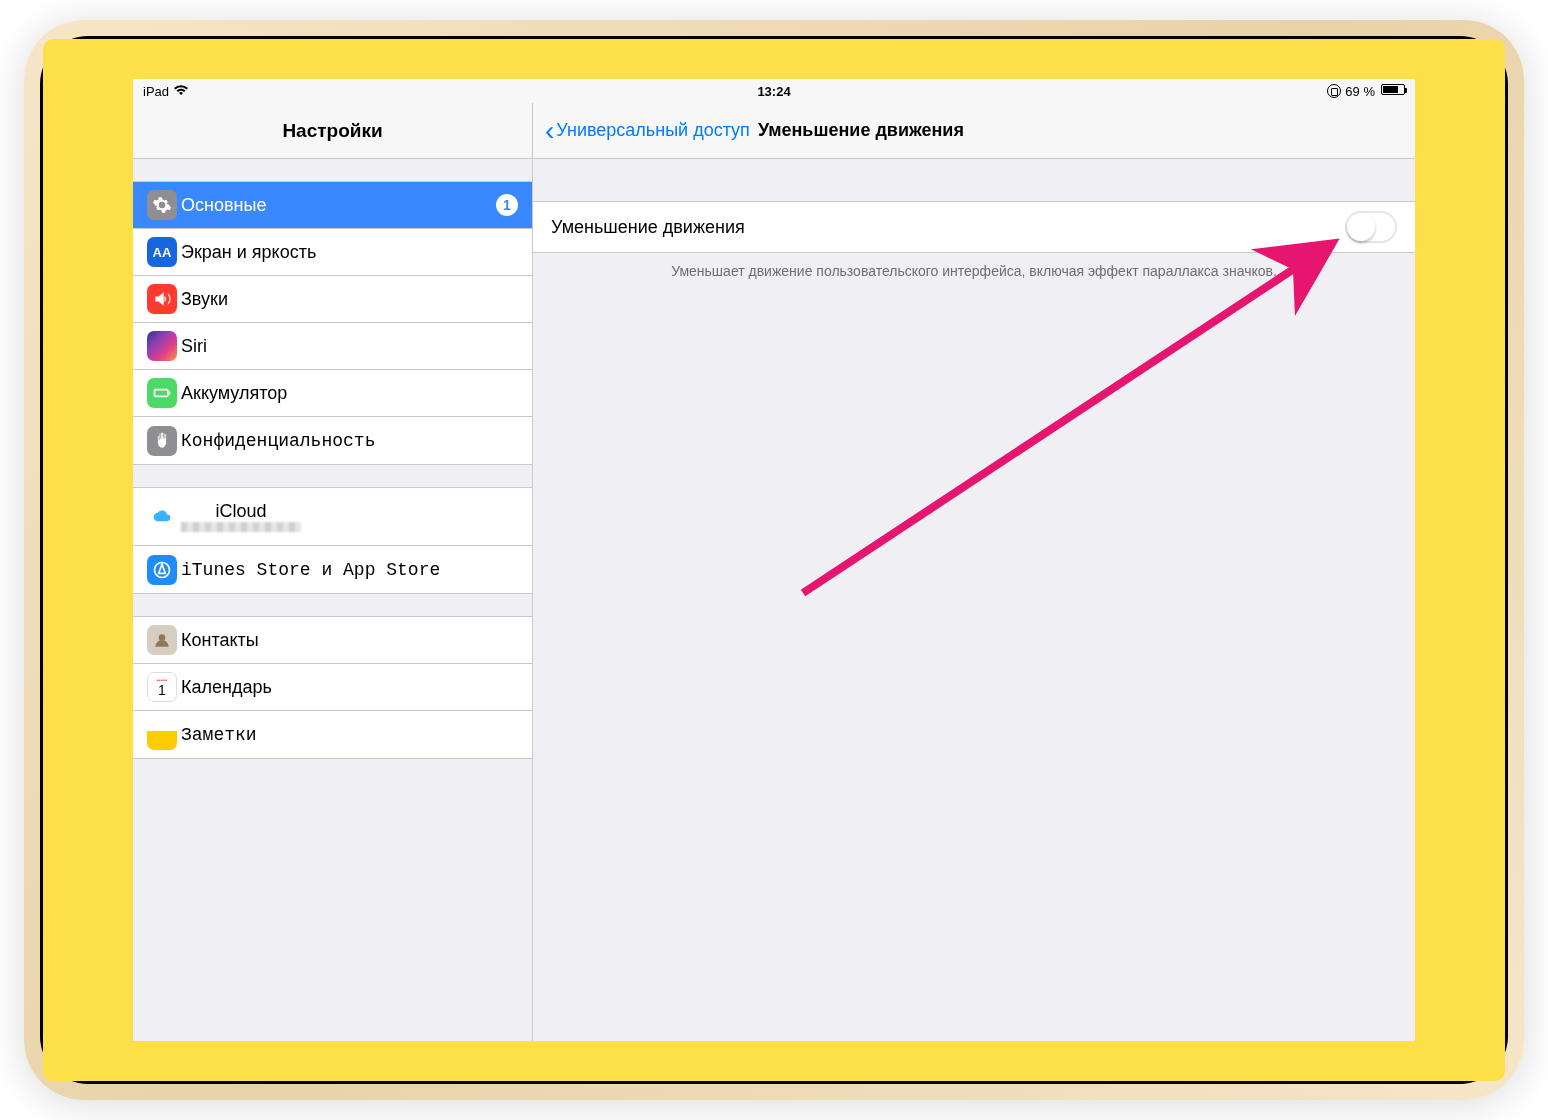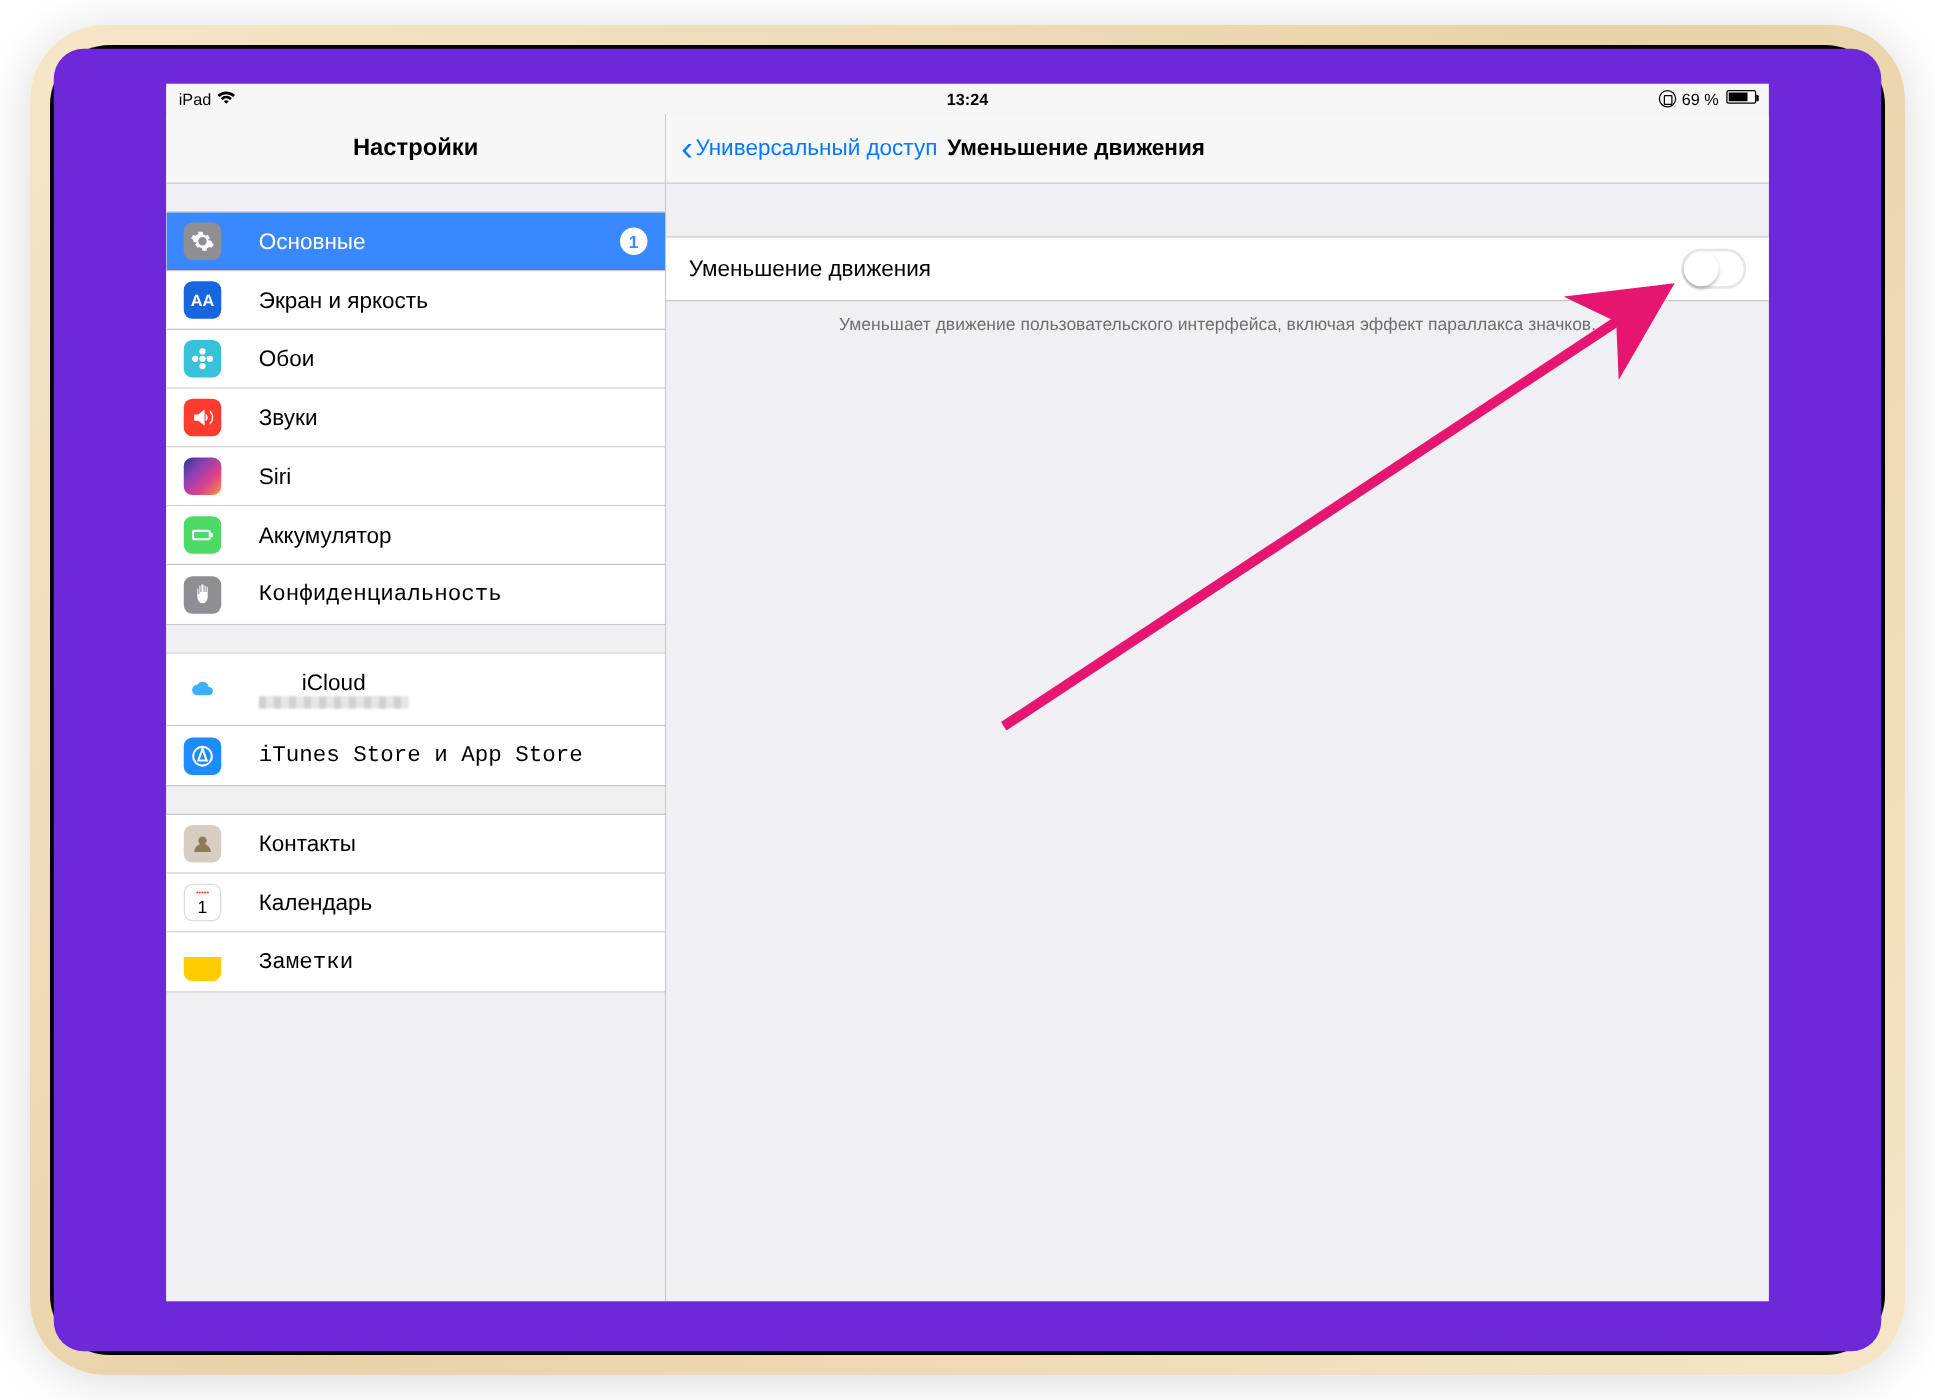--- a/index.html
+++ b/index.html
@@ -23,23 +23,23 @@
 .device-inner {
   width: 100%;
   height: 100%;
   background: #000;
   border-radius: 48px;
   padding: 3px;
 }
 .screen-wrap {
   width: 100%;
   height: 100%;
-  background: #6d28d9;
-  border-radius: 24px;
-  padding: 28px 90px 40px 90px;
+  background: #fde047;
+  border-radius: 10px;
+  padding: 40px 90px 40px 90px;
   position: relative;
   overflow: hidden;
 }
 .home-button {
   position: absolute;
   left: 24px;
   top: 50%;
   transform: translateY(-50%);
   width: 56px;
   height: 56px;
@@ -158,21 +158,21 @@
 }
 .sidebar-row:last-child { border-bottom: none; font-family: Liberation Mono, monospace; }
 .sidebar-row.selected {
   background: #3a88fe;
   color: #fff;
 }
 .row-icon {
   width: 30px;
   height: 30px;
   border-radius: 7px;
-  margin-right: 30px;
+  margin-right: 4px;
   display: flex;
   align-items: center;
   justify-content: center;
   flex-shrink: 0;
 }
 .row-label {
   flex: 1;
   white-space: nowrap;
   overflow: hidden;
   text-overflow: ellipsis;
@@ -322,32 +322,20 @@
                     </svg>
                 </span>
                 <span class="row-label">Основные</span>
                 <span class="badge">1</span>
               </div>
               <div class="sidebar-row">
                 <span class="row-icon ic-display" style="color:#fff;font-size:13px;font-weight:700;">AA</span>
                 <span class="row-label">Экран и яркость</span>
               </div>
               <div class="sidebar-row">
-                <span class="row-icon ic-wallpaper">
-                  <svg class="icon-svg" viewBox="0 0 24 24">
-                      <circle cx="12" cy="12" r="3"></circle>
-                      <circle cx="12" cy="5" r="3"></circle>
-                      <circle cx="12" cy="19" r="3"></circle>
-                      <circle cx="5" cy="12" r="3"></circle>
-                      <circle cx="19" cy="12" r="3"></circle>
-                    </svg>
-                </span>
-                <span class="row-label">Обои</span>
-              </div>
-              <div class="sidebar-row">
                 <span class="row-icon ic-sounds">
                   <svg class="icon-svg" viewBox="0 0 24 24">
                       <path d="M4 9v6h4l6 5V4l-6 5H4zm13 3a4 4 0 0 0-2-3.5v7A4 4 0 0 0 17 12zm2-7v2a7 7 0 0 1 0 10v2a9 9 0 0 0 0-14z"></path>
                     </svg>
                 </span>
                 <span class="row-label">Звуки</span>
               </div>
               <div class="sidebar-row">
                 <span class="row-icon ic-siri"></span>
                 <span class="row-label">Siri</span>

